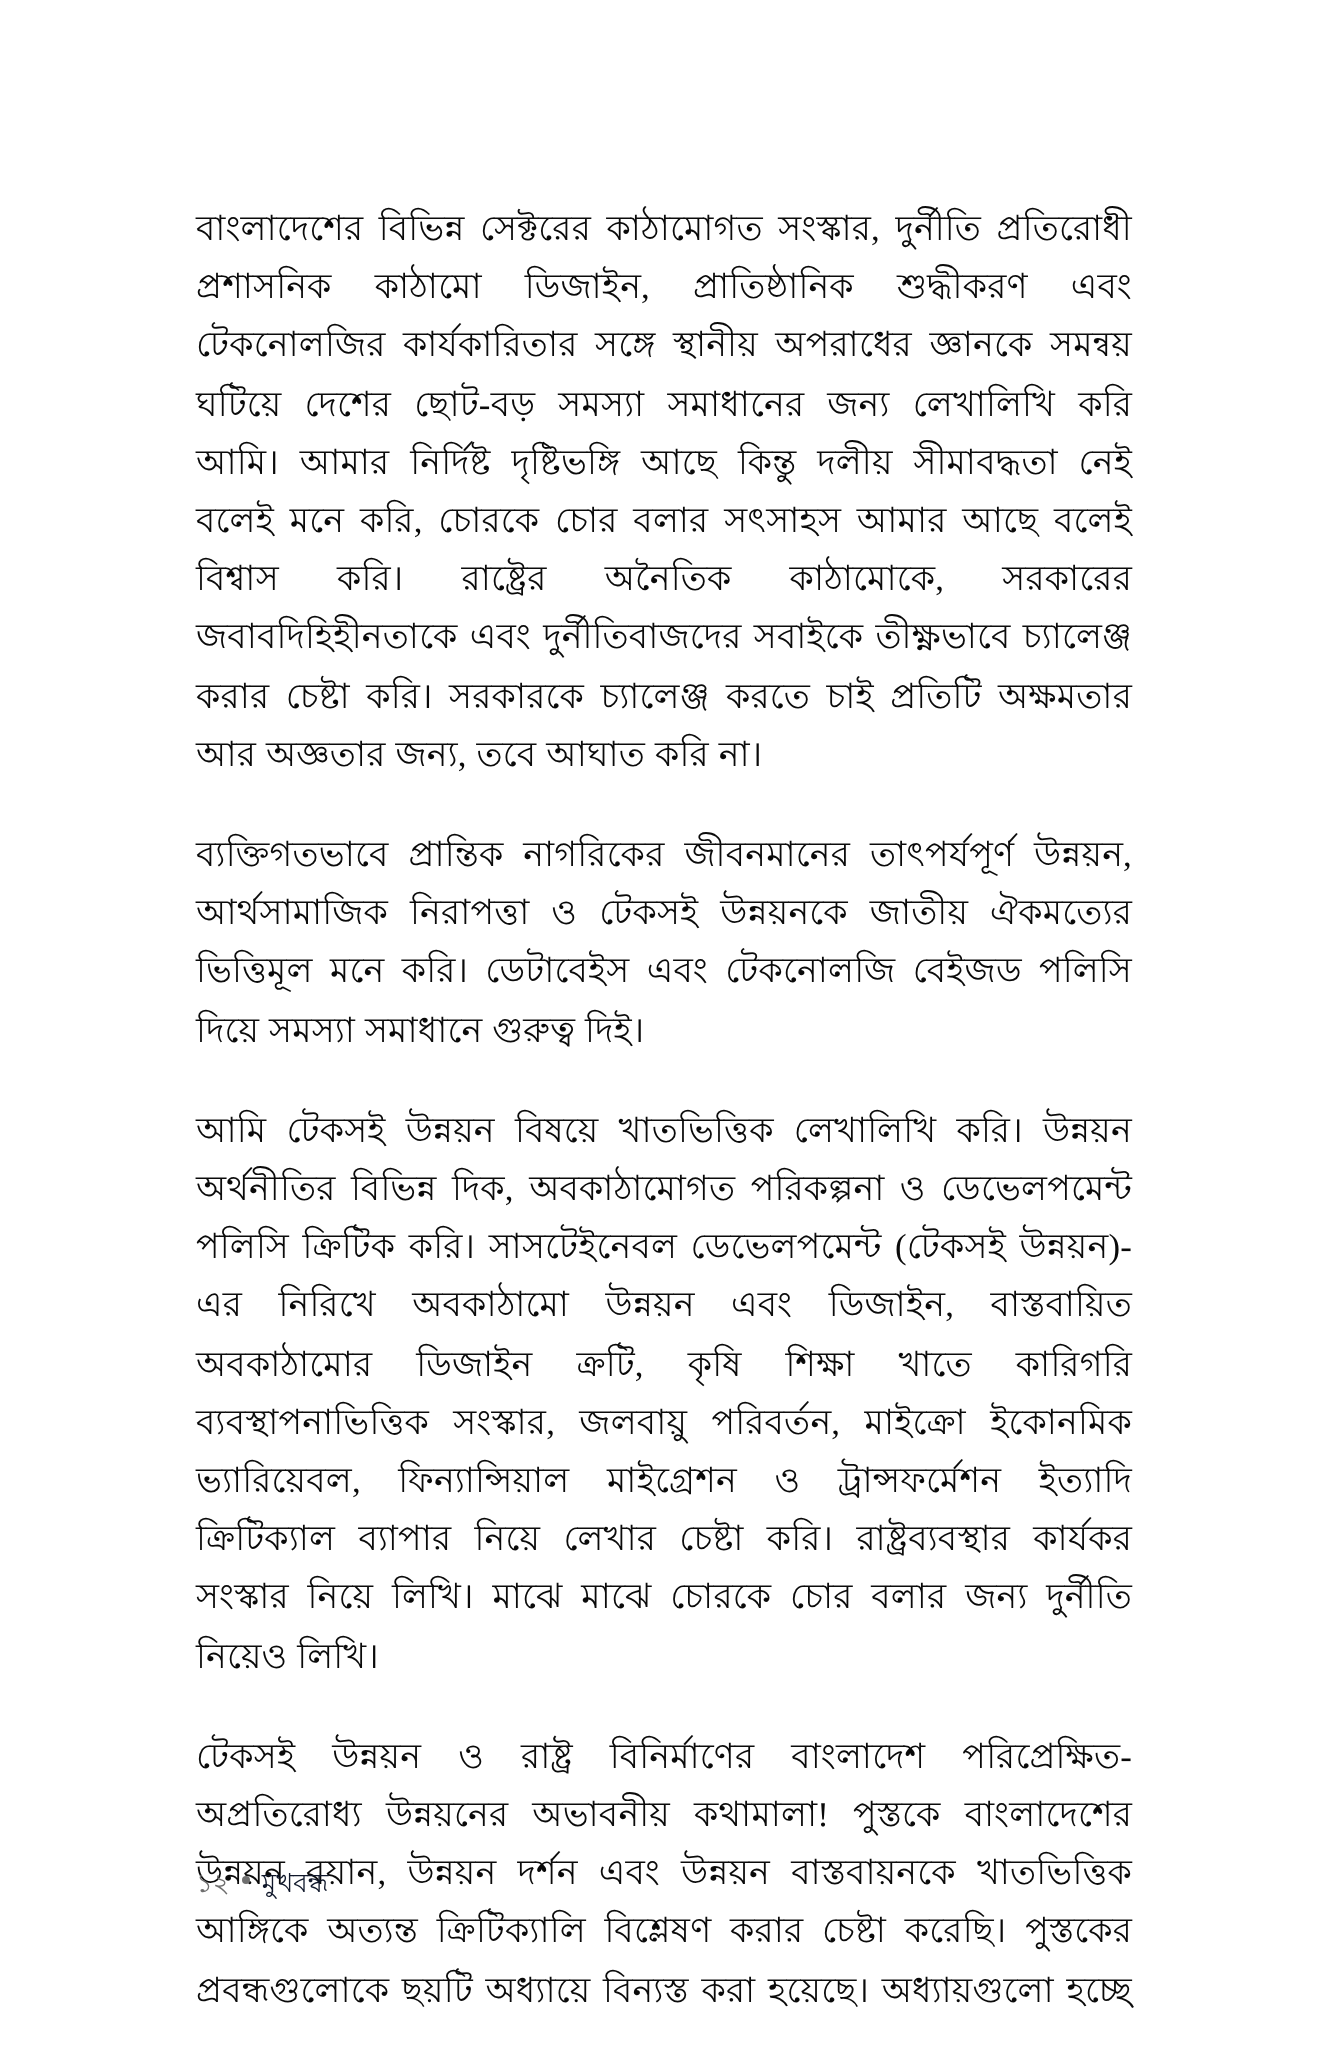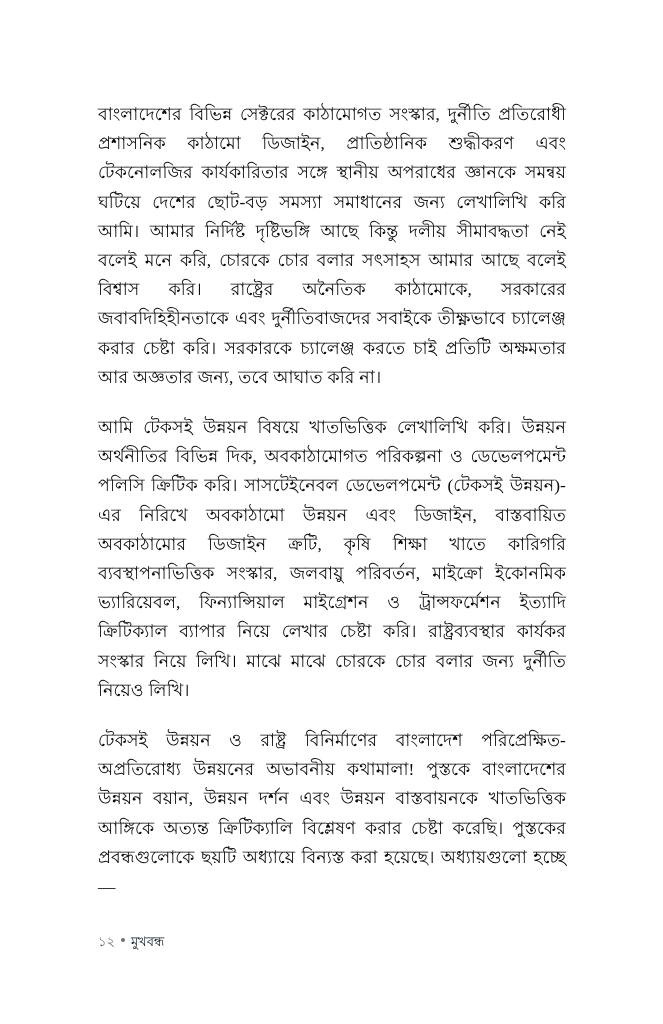--- a/index.html
+++ b/index.html
@@ -88,20 +88,21 @@
 </style>
 </head>
 <body>
 
 <div class="page">
 
   <div class="text-column">
 
     <p class="para full-justify">বাংলাদেশের বিভিন্ন সেক্টরের কাঠামোগত সংস্কার, দুর্নীতি প্রতিরোধী প্রশাসনিক কাঠামো ডিজাইন, প্রাতিষ্ঠানিক শুদ্ধীকরণ এবং টেকনোলজির কার্যকারিতার সঙ্গে স্থানীয় অপরাধের জ্ঞানকে সমন্বয় ঘটিয়ে দেশের ছোট-বড় সমস্যা সমাধানের জন্য লেখালিখি করি আমি। আমার নির্দিষ্ট দৃষ্টিভঙ্গি আছে কিন্তু দলীয় সীমাবদ্ধতা নেই বলেই মনে করি, চোরকে চোর বলার সৎসাহস আমার আছে বলেই বিশ্বাস করি। রাষ্ট্রের অনৈতিক কাঠামোকে, সরকারের জবাবদিহিহীনতাকে এবং দুর্নীতিবাজদের সবাইকে তীক্ষ্ণভাবে চ্যালেঞ্জ করার চেষ্টা করি। সরকারকে চ্যালেঞ্জ করতে চাই প্রতিটি অক্ষমতার আর অজ্ঞতার জন্য, তবে আঘাত করি না।</p>
 
+    <p class="para">ব্যক্তিগতভাবে প্রান্তিক নাগরিকের জীবনমানের তাৎপর্যপূর্ণ উন্নয়ন, আর্থসামাজিক নিরাপত্তা ও টেকসই উন্নয়নকে জাতীয় ঐকমত্যের ভিত্তিমূল মনে করি। ডেটাবেইস এবং টেকনোলজি বেইজড পলিসি দিয়ে সমস্যা সমাধানে গুরুত্ব দিই।</p>
 
     <p class="para">আমি টেকসই উন্নয়ন বিষয়ে খাতভিত্তিক লেখালিখি করি। উন্নয়ন অর্থনীতির বিভিন্ন দিক, অবকাঠামোগত পরিকল্পনা ও ডেভেলপমেন্ট পলিসি ক্রিটিক করি। সাসটেইনেবল ডেভেলপমেন্ট (টেকসই উন্নয়ন)-এর নিরিখে অবকাঠামো উন্নয়ন এবং ডিজাইন, বাস্তবায়িত অবকাঠামোর ডিজাইন ক্রটি, কৃষি শিক্ষা খাতে কারিগরি ব্যবস্থাপনাভিত্তিক সংস্কার, জলবায়ু পরিবর্তন, মাইক্রো ইকোনমিক ভ্যারিয়েবল, ফিন্যান্সিয়াল মাইগ্রেশন ও ট্রান্সফর্মেশন ইত্যাদি ক্রিটিক্যাল ব্যাপার নিয়ে লেখার চেষ্টা করি। রাষ্ট্রব্যবস্থার কার্যকর সংস্কার নিয়ে লিখি। মাঝে মাঝে চোরকে চোর বলার জন্য দুর্নীতি নিয়েও লিখি।</p>
 
     <p class="para full-justify">টেকসই উন্নয়ন ও রাষ্ট্র বিনির্মাণের বাংলাদেশ পরিপ্রেক্ষিত-অপ্রতিরোধ্য উন্নয়নের অভাবনীয় কথামালা! পুস্তকে বাংলাদেশের উন্নয়ন বয়ান, উন্নয়ন দর্শন এবং উন্নয়ন বাস্তবায়নকে খাতভিত্তিক আঙ্গিকে অত্যন্ত ক্রিটিক্যালি বিশ্লেষণ করার চেষ্টা করেছি। পুস্তকের প্রবন্ধগুলোকে ছয়টি অধ্যায়ে বিন্যস্ত করা হয়েছে। অধ্যায়গুলো হচ্ছে—</p>
 
   </div>
 
   <div class="footer">
     <span class="page-num">১২</span>
     <span class="sep-dot"></span>

